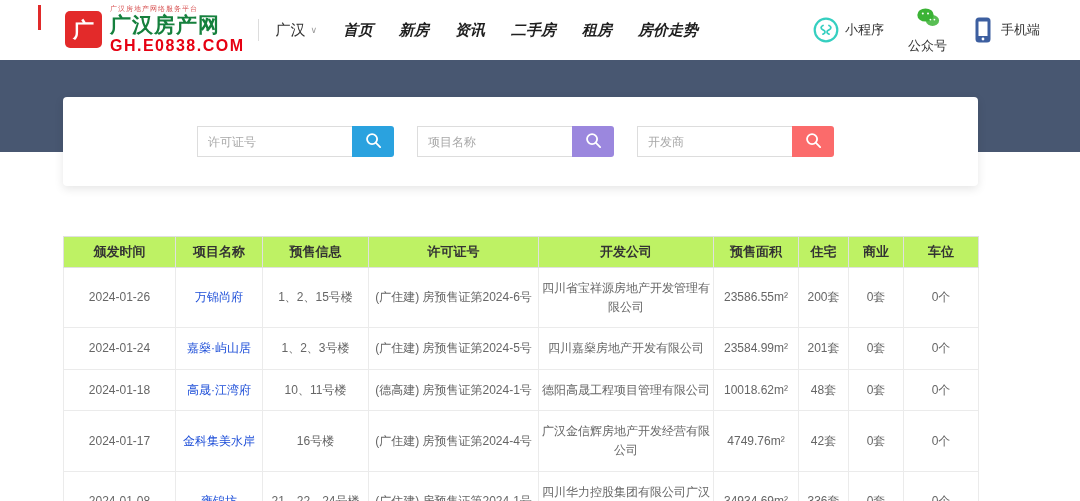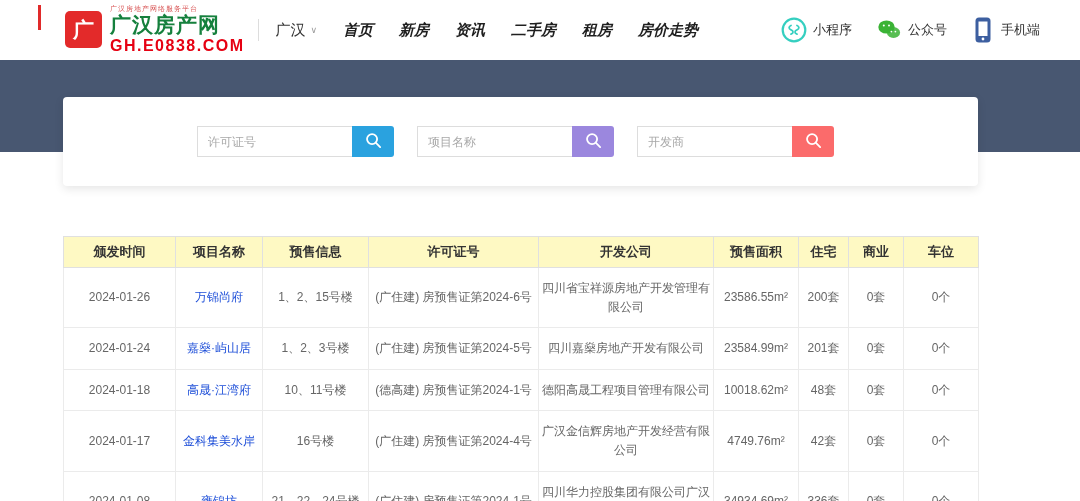--- a/index.html
+++ b/index.html
@@ -36,21 +36,21 @@
   .search-input { width:155px; height:31px; border:1px solid #ddd; border-right:none;
                   padding:0 10px; font-size:12px; color:#333; outline:none;
                   font-family:"Liberation Sans", sans-serif; }
   .search-input::placeholder { color:#a8a8a8; }
   .search-btn { width:42px; height:31px; border:none; cursor:pointer; border-radius:0 3px 3px 0;
                 display:flex; align-items:center; justify-content:center; }
 
   
   .table-wrap { width:915px; margin:50px 0 0 63px; }
   table { width:100%; border-collapse:collapse; table-layout:fixed; }
-  th { background:#fef9c3; font-size:13px; font-weight:bold; color:#333;
+  th { background:#bef264; font-size:13px; font-weight:bold; color:#333;
        border:1px solid #e0e0e0; padding:6px 3px; }
   td { font-size:12px; color:#666; text-align:center; border:1px solid #ebebeb;
        padding:11px 3px; line-height:1.55; word-break:break-all; }
   td:nth-child(2) { color:#1d4ed8; }
 </style>
 </head>
 <body>
 
 <header class="topbar">
   <div class="red-tick"></div>
@@ -85,21 +85,21 @@
       <span>
         <svg width="26" height="26" viewBox="0 0 26 26">
           <circle cx="13" cy="13" r="11.3" fill="none" stroke="currentColor" stroke-width="2.2"></circle>
           <path d="M10 8.5c-2.3 .9-2.7 3.4 0 4.3s2.7 3.4 0 4.3" stroke="currentColor" stroke-width="1.8" fill="none" stroke-linecap="round"></path>
           <path d="M16 8.5c2.3 .9 2.7 3.4 0 4.3s-2.7 3.4 0 4.3" stroke="currentColor" stroke-width="1.8" fill="none" stroke-linecap="round"></path>
         </svg>
       </span>
       <span style="color:#333">小程序</span>
     </div>
 
-    <div class="quick-item" style="color: rgb(59, 179, 53);">
+    <div class="quick-item" style="color: rgb(59, 179, 53); flex-direction: column;">
       <span>
         <svg width="26" height="26" viewBox="0 0 26 26">
           <ellipse cx="10.5" cy="10" rx="8.2" ry="6.6" fill="currentColor"></ellipse>
           <ellipse cx="17.5" cy="15.5" rx="6.6" ry="5.4" fill="currentColor" opacity="0.85"></ellipse>
           <circle cx="7.8" cy="8.6" r="1" fill="#fff"></circle>
           <circle cx="13" cy="8.6" r="1" fill="#fff"></circle>
           <circle cx="15.4" cy="14.6" r="0.9" fill="#fff"></circle>
           <circle cx="19.4" cy="14.6" r="0.9" fill="#fff"></circle>
         </svg>
       </span>

